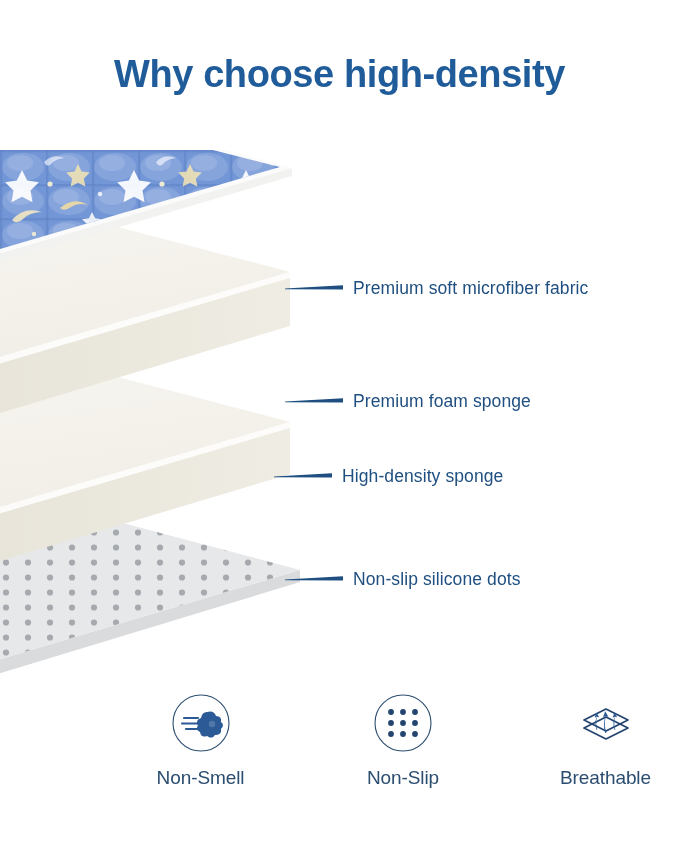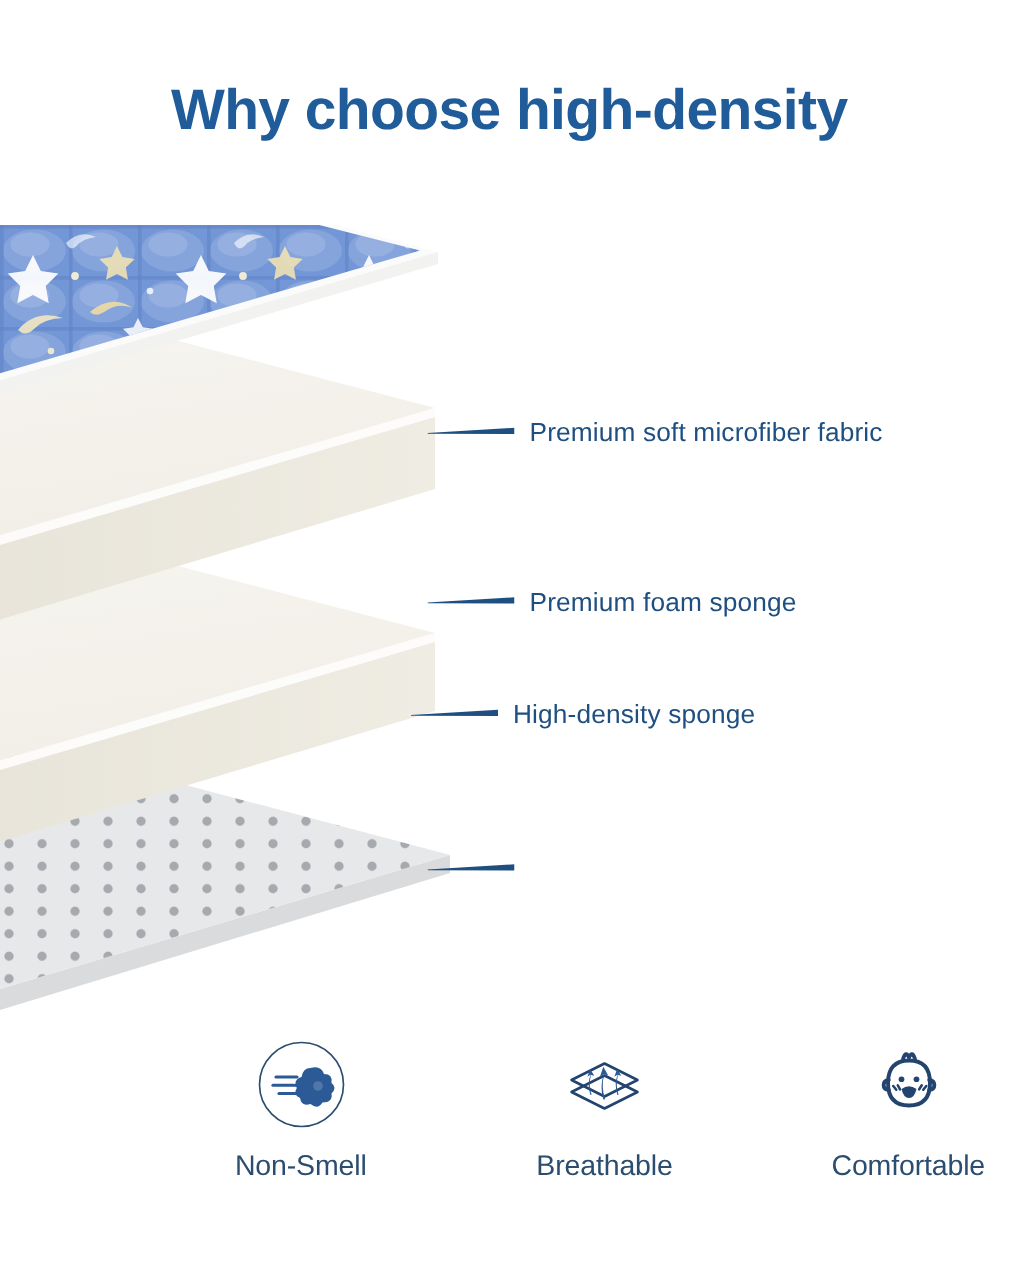--- a/index.html
+++ b/index.html
@@ -198,20 +198,21 @@
     <svg class="leader" viewBox="0 0 58 10">
       <polygon points="0,5.6 58,2.2 58,6.4 0,6.2" fill="#1F4F80"></polygon>
     </svg>
     <span class="ctext">High-density sponge</span>
   </div>
 
   <div class="callout" id="callout-3">
     <svg class="leader" viewBox="0 0 58 10">
       <polygon points="0,5.6 58,2.2 58,6.4 0,6.2" fill="#1F4F80"></polygon>
     </svg>
+    <span class="ctext">Non-slip silicone dots</span>
   </div>
 
   <div id="features">
 
     <div class="feature">
       <span class="fic">
         <svg width="60" height="60" viewBox="0 0 60 60">
           <circle cx="30" cy="30" r="28" fill="none" stroke="#2B4D70" stroke-width="1.1"></circle>
           <g stroke="#2B5A96" stroke-width="2.1" stroke-linecap="round">
             <line x1="13" y1="25" x2="27" y2="25"></line>
@@ -219,58 +220,53 @@
             <line x1="15" y1="36" x2="26" y2="36"></line>
           </g>
           <path d="M24 30.5 l8 -4.2 0 2.6 5 0 0 3.2 -5 0 0 2.6 Z" fill="#2B5A96"></path>
           <path d="M36 19 q7 -2 9 4 q6 0 5 6 q4 3 0 7 q1 6 -6 6 q-3 5 -8 1 q-6 2 -7 -4 q-5 -2 -2 -7 q-3 -5 3 -7 q1 -6 6 -6 Z" fill="#2B5A96"></path>
           <circle cx="41" cy="31" r="3.2" fill="#FFFFFF" opacity="0.18"></circle>
         </svg>
       </span>
       <span class="flabel">Non-Smell</span>
     </div>
 
+    <div class="feature">
+      <span class="fic">
+        <svg width="60" height="60" viewBox="0 0 60 60">
+          <circle cx="30" cy="30" r="28" fill="none" stroke="#2B4D70" stroke-width="1.1"></circle>
+          <g fill="#22446E">
+            <circle cx="18" cy="19" r="2.9"></circle>
+              <circle cx="30" cy="19" r="2.9"></circle>
+              <circle cx="42" cy="19" r="2.9"></circle>
+            <circle cx="18" cy="30" r="2.9"></circle>
+              <circle cx="30" cy="30" r="2.9"></circle>
+              <circle cx="42" cy="30" r="2.9"></circle>
+            <circle cx="18" cy="41" r="2.9"></circle>
+              <circle cx="30" cy="41" r="2.9"></circle>
+              <circle cx="42" cy="41" r="2.9"></circle>
+          </g>
+        </svg>
+      </span>
+      <span class="flabel">Non-Slip</span>
+    </div>
 
     <div class="feature">
       <span class="fic">
         <svg width="60" height="60" viewBox="0 0 60 60">
           <g fill="none" stroke="#22446E" stroke-width="1.7" stroke-linejoin="round">
             <polygon points="30,46 52,35 30,24 8,35"></polygon>
             <polygon points="30,38 52,27 30,16 8,27"></polygon>
           </g>
           <g fill="#2B5A96">
             <path d="M29.2 40 q-2.6 -9 0.4 -17 l-2.6 1.6 2.2 -6.4 3.2 5.6 -2.6 -0.6 q-2.2 8.4 0.6 16.6 Z"></path>
             <path d="M20.6 37 q-2.4 -7.4 0.2 -13.6 l-2.2 1.4 1.8 -5.2 2.8 4.6 -2.2 -0.5 q-1.8 6.8 0.4 13.1 Z"></path>
             <path d="M38.6 37 q-2.4 -7.4 0.2 -13.6 l-2.2 1.4 1.8 -5.2 2.8 4.6 -2.2 -0.5 q-1.8 6.8 0.4 13.1 Z"></path>
           </g>
         </svg>
       </span>
       <span class="flabel">Breathable</span>
     </div>
 
-    <div class="feature">
-      <span class="fic">
-        <svg width="60" height="60" viewBox="0 0 60 60">
-          <g fill="none" stroke="#22446E" stroke-width="2.6" stroke-linecap="round" stroke-linejoin="round">
-            <path d="M30 14 q-14 0 -14 15 q0 15 14 15 q14 0 14 -15 q0 -15 -14 -15 Z"></path>
-            <path d="M26 13 q2 -6 4 -1 q2 -5 4 1"></path>
-            <path d="M16.5 27 q-3.4 0.4 -3.4 3.4 q0 3 3.4 3.2"></path>
-            <path d="M43.5 27 q3.4 0.4 3.4 3.4 q0 3 -3.4 3.2"></path>
-          </g>
-          <g fill="#22446E">
-            <circle cx="25" cy="26.5" r="1.9"></circle>
-            <circle cx="35" cy="26.5" r="1.9"></circle>
-            <path d="M25 33 q5 -3.6 10 0 q-1.4 6 -5 6 q-3.6 0 -5 -6 Z"></path>
-          </g>
-          <g stroke="#22446E" stroke-width="1.7" stroke-linecap="round">
-            <line x1="19.5" y1="31" x2="21.5" y2="33.5"></line>
-            <line x1="22.5" y1="30.5" x2="24" y2="33.2"></line>
-            <line x1="38.5" y1="30.5" x2="36.8" y2="33.2"></line>
-            <line x1="41.5" y1="31" x2="39.5" y2="33.5"></line>
-          </g>
-        </svg>
-      </span>
-      <span class="flabel">Comfortable</span>
-    </div>
 
   </div>
 
 </div>
 
 </body></html>

